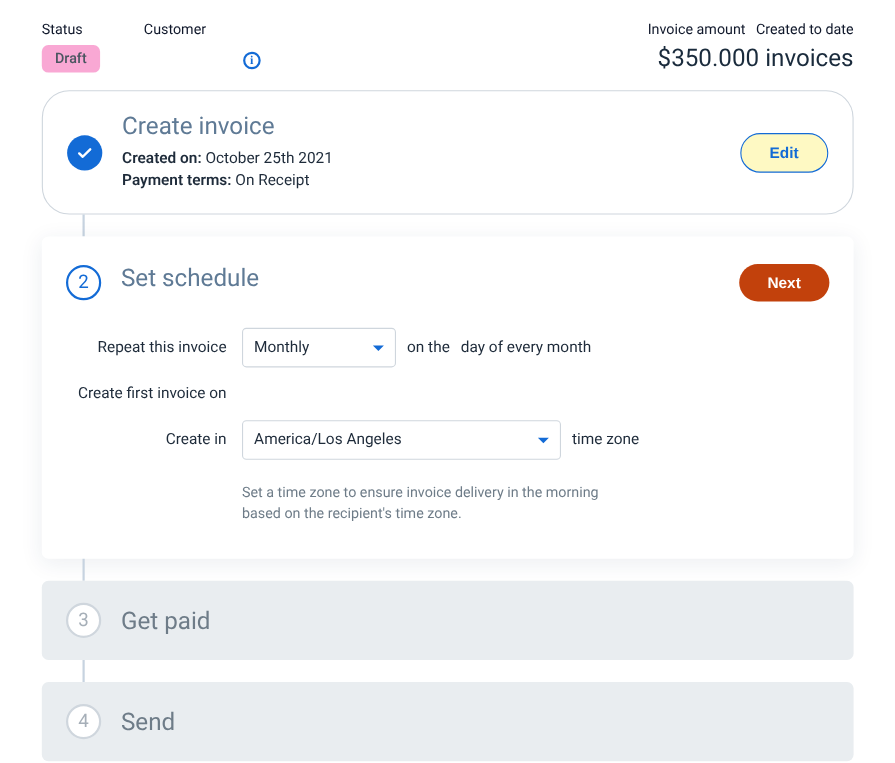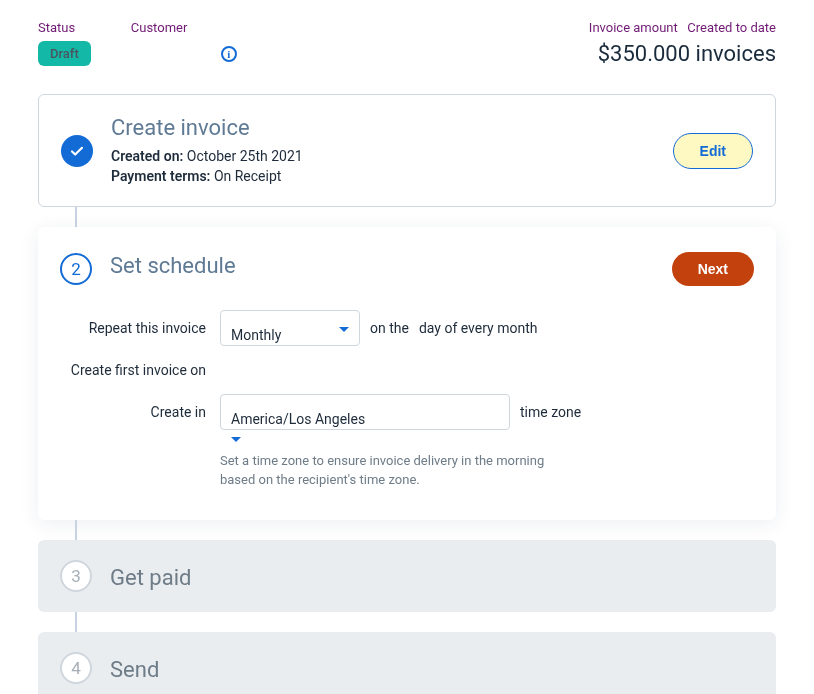--- a/index.html
+++ b/index.html
@@ -8,24 +8,24 @@
     font-family: -apple-system, BlinkMacSystemFont, "Segoe UI", Roboto, Helvetica, Arial, sans-serif;
     background: #fff;
     color: #1e2b3a;
     width: 814px;
   }
   .container { padding: 20px 38px 30px 38px; }
 
   
   .header-row { display: flex; align-items: flex-start; gap: 40px; }
   .header-col { display: flex; flex-direction: column; }
-  .header-label { font-size: 13px; color: #701a75; margin-bottom: 6px; }
+  .header-label { font-size: 13px; color: #0f172a; margin-bottom: 6px; }
   .status-badge {
     display: inline-block; padding: 5px 12px; border-radius: 6px;
-    background: #14b8a6; color: #4a5560; font-size: 13px; font-weight: 500;
+    background: #f9a8d4; color: #4a5560; font-size: 13px; font-weight: 500;
   }
   .customer-col { flex: 0 0 auto; }
   .info-icon-wrap { margin-top: 2px; margin-left: 90px; }
   .info-circle {
     width: 16px; height: 16px; border: 2px solid #136bd6; border-radius: 50%;
     display: inline-flex; align-items: center; justify-content: center;
     color: #136bd6; font-size: 11px; font-weight: 700; font-family: Georgia, serif;
   }
   .spacer { flex: 1; }
   .header-right { display: flex; }
@@ -91,50 +91,50 @@
   .form-row {
     display: flex; align-items: center; margin-bottom: 16px;
   }
   .form-label {
     width: 160px; text-align: right; font-size: 14px; color: #1e2b3a;
     padding-right: 14px;
   }
   .form-fields { display: flex; align-items: center; gap: 10px; flex-wrap: wrap; }
   .select, .text-input {
     border: 1px solid #cfd6dd; border-radius: 4px; background: #fff;
-    height: 36px; padding: 16px 10px; font-size: 14px; color: #1e2b3a;
-    display: inline-flex; align-items: flex-start; justify-content: space-between;
+    height: 36px; padding: 0 10px; font-size: 14px; color: #1e2b3a;
+    display: inline-flex; align-items: center; justify-content: space-between;
     gap: 10px; cursor: pointer;
   }
   .select .caret {
     width: 0; height: 0; border-left: 5px solid transparent;
     border-right: 5px solid transparent; border-top: 5px solid #136bd6;
   }
   .w-140 { width: 140px; }
   .w-70  { width: 70px; }
   .w-80  { width: 80px; }
-  .w-290 { width: 290px; flex-direction: column; }
+  .w-290 { width: 290px; }
   .inline-text { font-size: 14px; color: #1e2b3a; }
 
   .date-group { display: flex; }
   .date-input {
     border: 1px solid #cfd6dd; border-radius: 4px 0 0 4px; height: 36px;
     padding: 0 10px; font-size: 14px; width: 112px; display: flex; align-items: center;
   }
   .date-btn {
     border: 1px solid #cfd6dd; border-left: none; border-radius: 0 4px 4px 0;
     width: 34px; height: 36px; background: #eef1f3; display: flex;
     align-items: center; justify-content: center; cursor: pointer;
   }
 
   .hint {
     font-size: 13px; color: #6e7c88; margin-top: 6px; max-width: 340px; line-height: 1.45;
   }
 
-  .first-card { margin-top: 28px; }
+  .first-card { margin-top: 16px; border-radius: 25px; }
   .step-body-full { flex: 1; }
 </style>
 </head>
 <body>
 
 <div class="container">
 
   <div class="header-row">
     <div class="header-col">
       <span class="header-label">Status</span>

